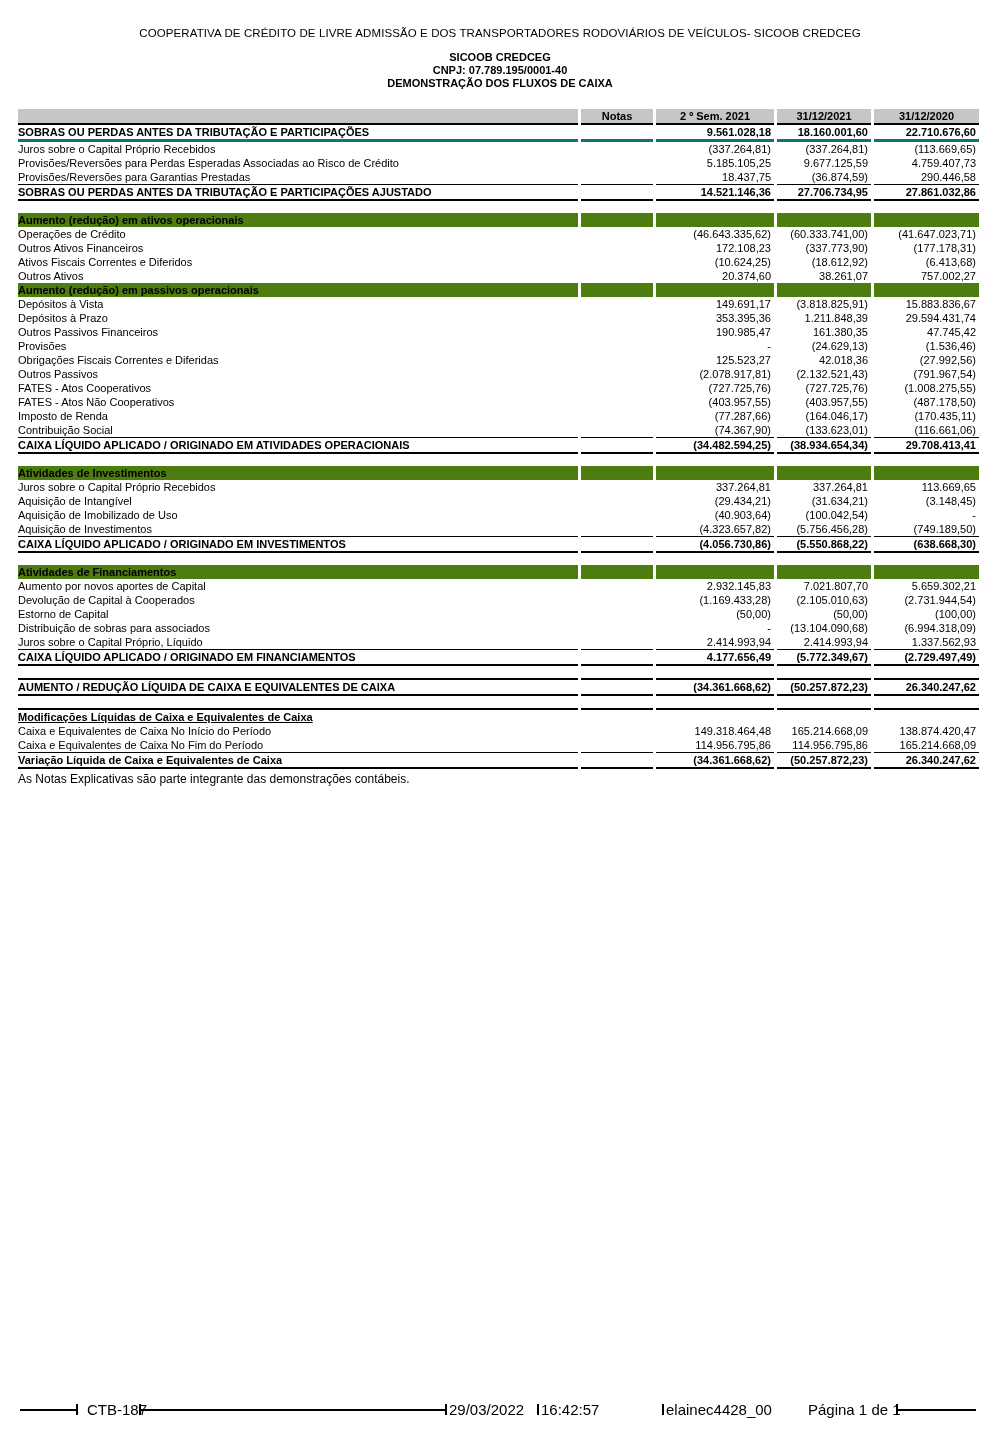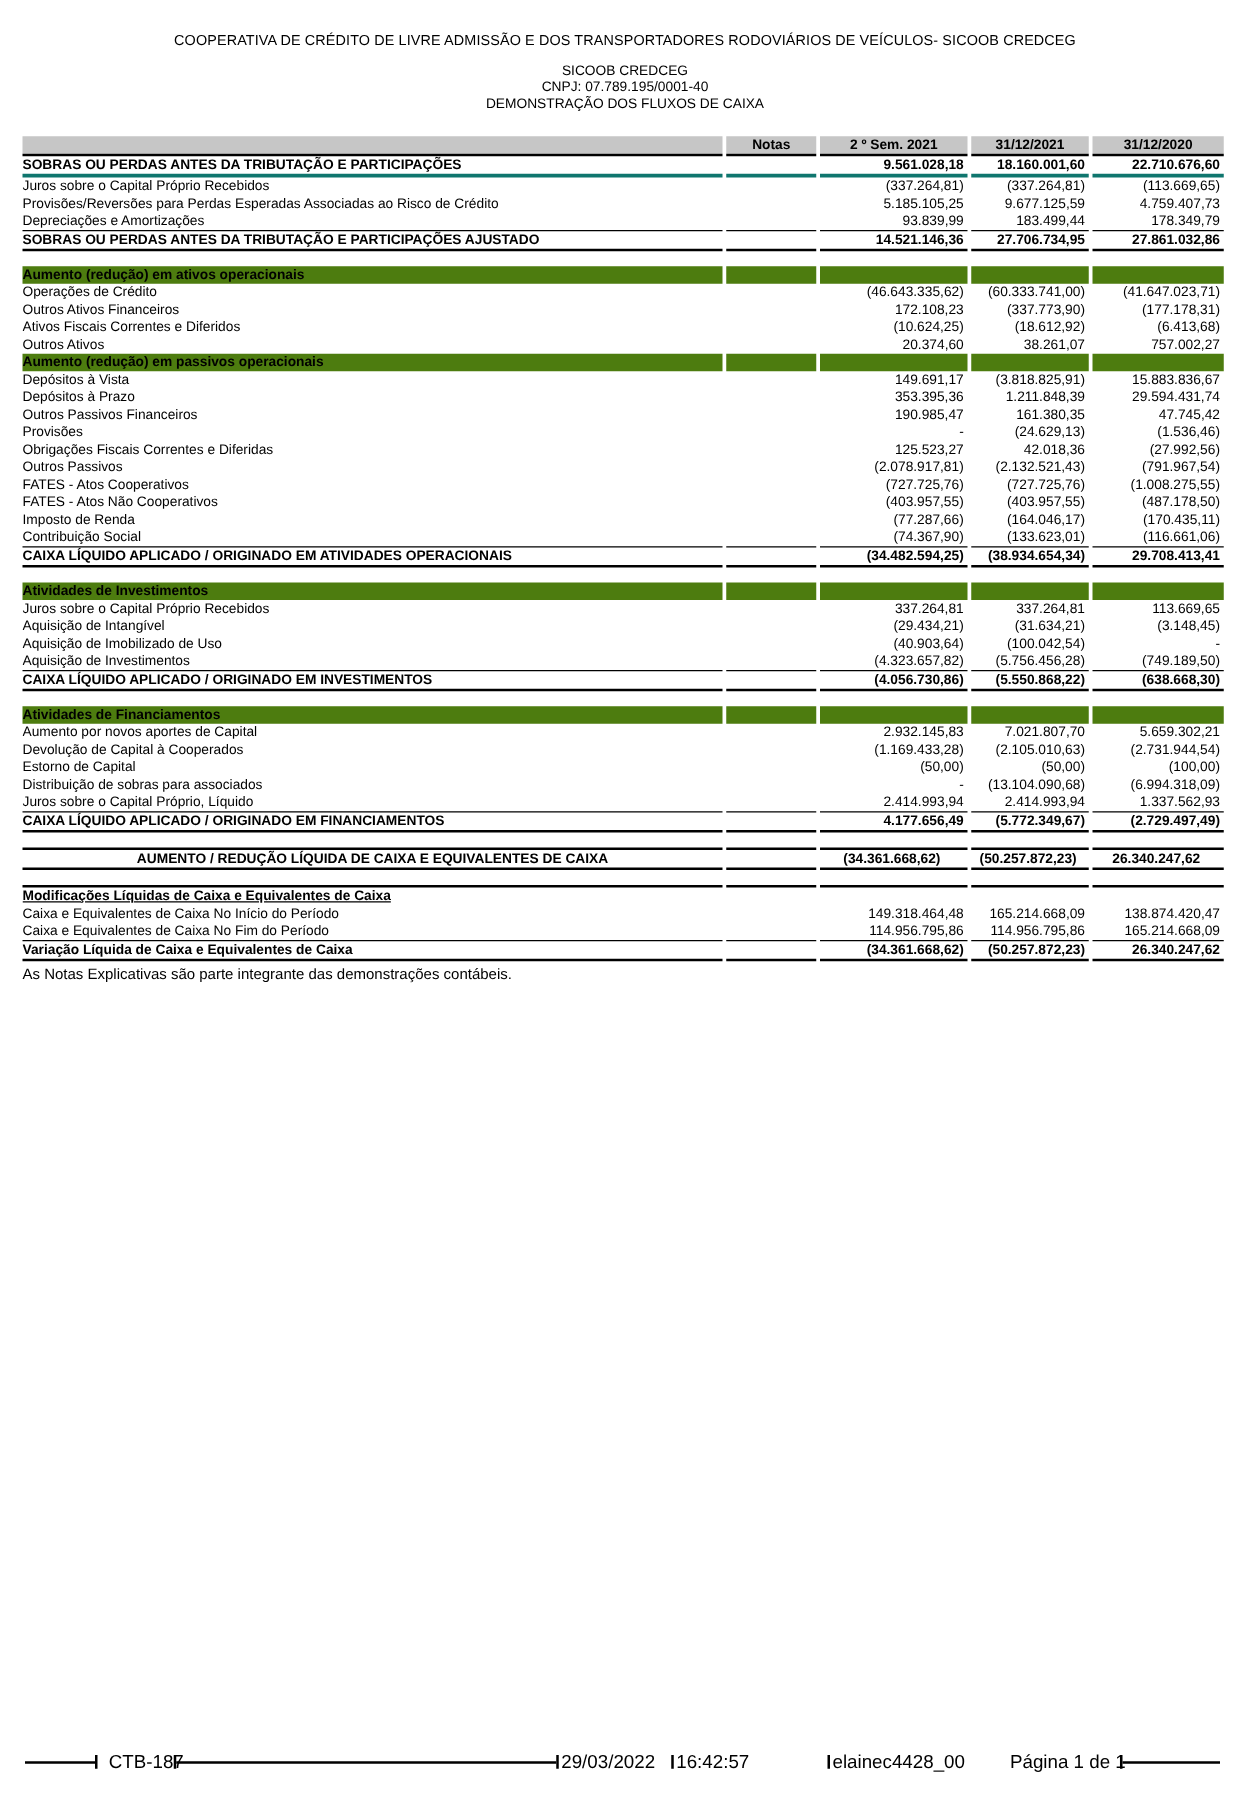--- a/index.html
+++ b/index.html
@@ -4,21 +4,21 @@
 <style>
   html,body { margin:0; padding:0; background:#fff; }
   #page {
     position:relative; width:1000px; height:1444px; background:#ffffff;
     font-family:"Liberation Sans", sans-serif; color:#000; overflow:hidden;
   }
   
   .doc-header { text-align:center; }
   .org-line { padding-top:27px; font-size:11.5px; font-weight:normal; letter-spacing:0.1px; }
   .sub-block { margin-top:12px; }
-  .sub-block div { font-size:11px; font-weight:normal; line-height:13px; }
+  .sub-block div { font-size:11px; font-weight:bold; line-height:13px; }
   
   .table-wrap { margin:19px 0 0 15px; }
   table.fluxo {
     border-collapse:separate; border-spacing:3px 0; table-layout:fixed;
     width:967px;
   }
   col.w-label { width:560px; }
   col.w-notas { width:72px; }
   col.w-v1 { width:118px; }
   col.w-v2 { width:94px; }
@@ -26,21 +26,21 @@
   td {
     font-size:11px; line-height:14px; height:14px; padding:0;
     overflow:hidden; white-space:nowrap; vertical-align:middle;
   }
   td.c-label { text-align:left; }
   td.c-notas { text-align:center; }
   td.c-v1, td.c-v2, td.c-v3 { text-align:right; padding-right:3px; }
   tr.r-colhead td { background:#c6c6c6; font-weight:bold; text-align:center; padding-right:0; height:14px; }
   tr.r-lead td   { font-weight:bold; border-top:2px solid #000; border-bottom:3px solid #0f766e; }
   tr.r-total td  { font-weight:bold; border-top:1px solid #000; border-bottom:2px solid #000; }
-  tr.r-grand td  { font-weight:bold; border-top:2px solid #000; border-bottom:2px solid #000;text-align:center; }
+  tr.r-grand td  { font-weight:bold; border-top:2px solid #000; border-bottom:2px solid #000; }
   tr.r-band td   { background:#4d7c0f; font-weight:bold; }
   tr.r-modhead td{ font-weight:bold; border-top:2px solid #000; }
   tr.r-modhead td.c-label { text-decoration:underline; }
   tr.r-spacer td { height:12px; }
   
   .footnote { margin:3px 0 0 18px; font-size:12px; }
   
   .footer { position:absolute; left:0; top:1404px; width:1000px; height:18px; }
   .ftick { position:absolute; top:0; width:2px; height:11px; background:#000; }
   .fline { position:absolute; top:5px; height:2px; background:#000; }
@@ -94,25 +94,25 @@
             <td class="c-v3">(113.669,65)</td>
           </tr>
           <tr class="r-item">
             <td class="c-label">Provisões/Reversões para Perdas Esperadas Associadas ao Risco de Crédito</td>
             <td class="c-notas"></td>
             <td class="c-v1">5.185.105,25</td>
             <td class="c-v2">9.677.125,59</td>
             <td class="c-v3">4.759.407,73</td>
           </tr>
           <tr class="r-item">
-            <td class="c-label">Depreciações e Amortizações</td>
-            <td class="c-notas"></td>
-            <td class="c-v1">93.839,99</td>
-            <td class="c-v2">183.499,44</td>
-            <td class="c-v3">178.349,79</td>
+            <td class="c-label">Provisões/Reversões para Garantias Prestadas</td>
+            <td class="c-notas"></td>
+            <td class="c-v1">18.437,75</td>
+            <td class="c-v2">(36.874,59)</td>
+            <td class="c-v3">290.446,58</td>
           </tr>
           <tr class="r-total">
             <td class="c-label">SOBRAS OU PERDAS ANTES DA TRIBUTAÇÃO E PARTICIPAÇÕES AJUSTADO</td>
             <td class="c-notas"></td>
             <td class="c-v1">14.521.146,36</td>
             <td class="c-v2">27.706.734,95</td>
             <td class="c-v3">27.861.032,86</td>
           </tr>
           <tr class="r-spacer">
             <td colspan="5"></td>

